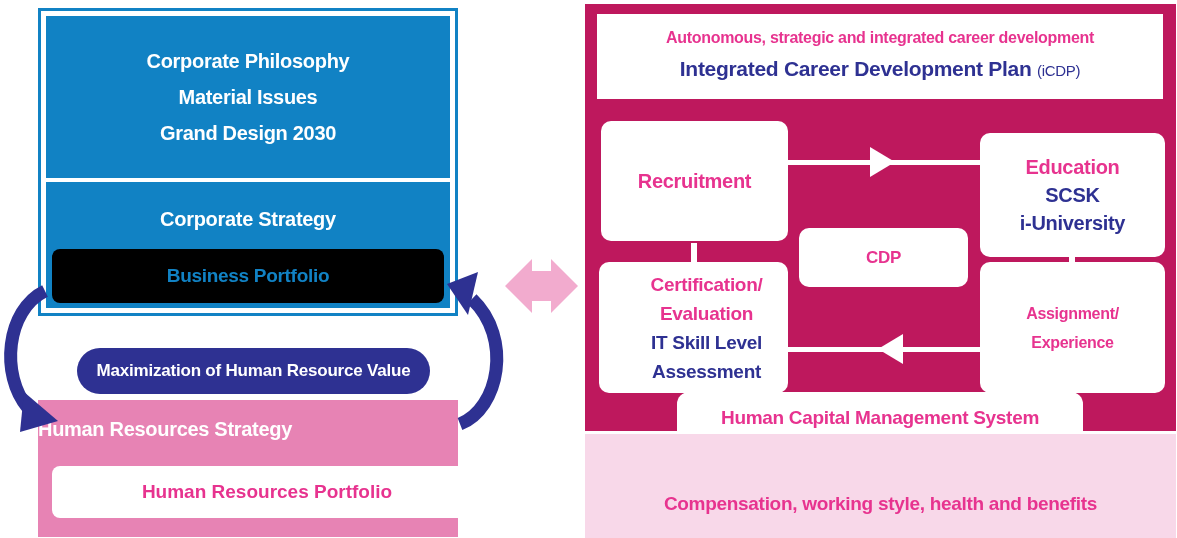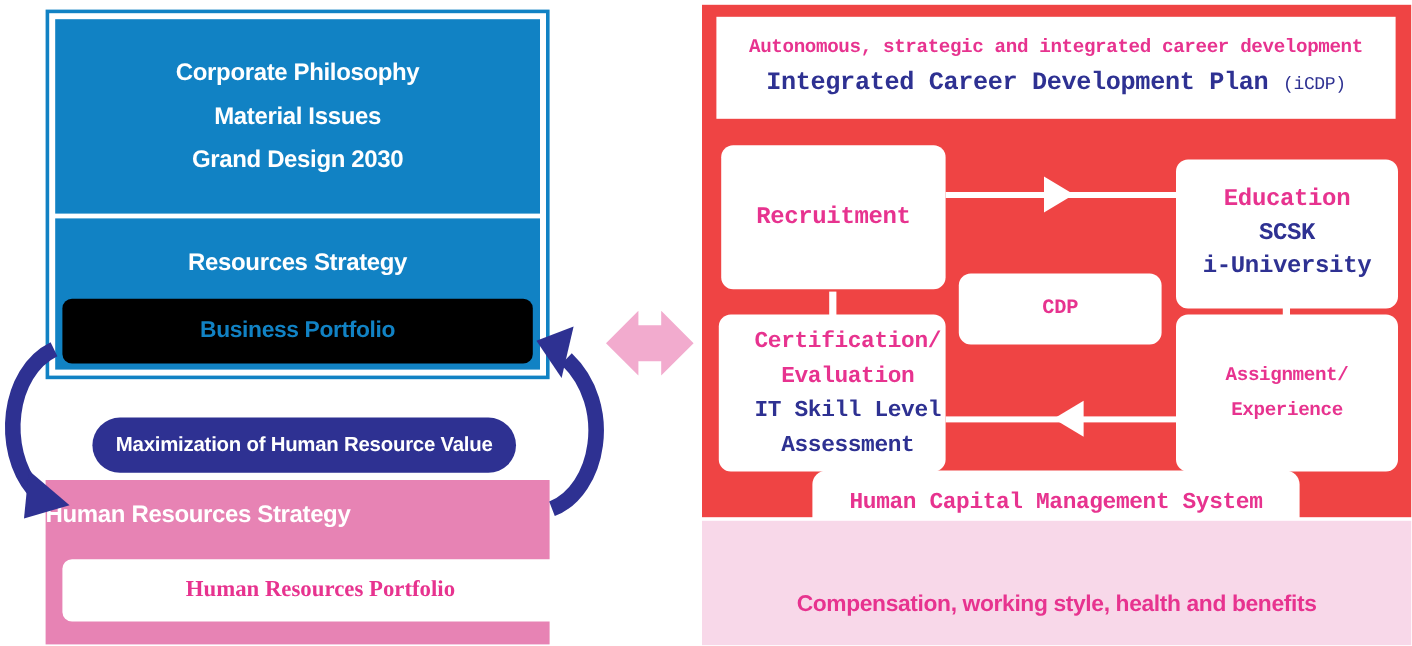--- a/index.html
+++ b/index.html
@@ -20,24 +20,24 @@
     display:flex;align-items:center;justify-content:center;
     color:#1182c4;font-size:19px;font-weight:bold;}
   .max-pill{position:absolute;left:77px;top:348px;width:353px;height:46px;border-radius:23px;
     background:#2e3192;display:flex;align-items:center;justify-content:center;
     color:#ffffff;font-size:17px;font-weight:bold;letter-spacing:-0.2px;z-index:2;}
   .hr-box{position:absolute;left:38px;top:400px;width:420px;height:137px;background:#e783b4;z-index:2;}
   .hr-label{padding-top:17px;color:#ffffff;font-size:20px;line-height:24px;
     font-weight:bold;letter-spacing:-0.3px;}
   .hr-portfolio{position:absolute;left:14px;top:66px;width:430px;height:52px;background:#ffffff;
     border-radius:8px;display:flex;align-items:center;justify-content:center;
-    color:#e7338f;font-size:19px;font-weight:bold;font-family:Liberation Serif, serif;}
+    color:#e7338f;font-size:19px;font-weight:bold;}
 
   
-  .panel{position:absolute;left:585px;top:4px;width:591px;height:427px;background:#ef4444;z-index:1;font-family:Liberation Mono, monospace;}
+  .panel{position:absolute;left:585px;top:4px;width:591px;height:427px;background:#be185d;z-index:1;}
   .title-box{position:absolute;left:12px;top:10px;width:566px;height:85px;background:#ffffff;
     display:flex;flex-direction:column;align-items:center;justify-content:center;gap:5px;}
   .title-l1{color:#e7338f;font-size:16px;font-weight:bold;letter-spacing:-0.3px;line-height:22px;}
   .title-l2{color:#2e3192;font-size:21px;font-weight:bold;letter-spacing:-0.3px;line-height:30px;}
   .title-suffix{font-size:15px;font-weight:normal;color:#2e3192;}
   .rbox{position:absolute;background:#ffffff;border-radius:10px;display:flex;flex-direction:column;
     align-items:center;justify-content:center;text-align:center;font-weight:bold;
     letter-spacing:-0.3px;z-index:2;}
   .box-recruit{left:16px;top:117px;width:187px;height:120px;font-size:20px;color:#e7338f;justify-content:center;}
   .box-edu{left:395px;top:117px;width:185px;height:124px;font-size:20px;line-height:28px;margin-top:12px;}
@@ -61,21 +61,21 @@
 
 <div class="canvas">
 
   <div class="blue-frame">
     <div class="blue-sec sec1">
       <div>Corporate Philosophy</div>
       <div>Material Issues</div>
       <div>Grand Design 2030</div>
     </div>
     <div class="blue-sec sec2">
-      <div class="sec2-label">Resources Strategy</div>
+      <div class="sec2-label">Corporate Strategy</div>
       <div class="biz-portfolio">
         <span>Business Portfolio</span>
       </div>
     </div>
   </div>
 
   <div class="max-pill">
     <span>Maximization of Human Resource Value</span>
   </div>
 

